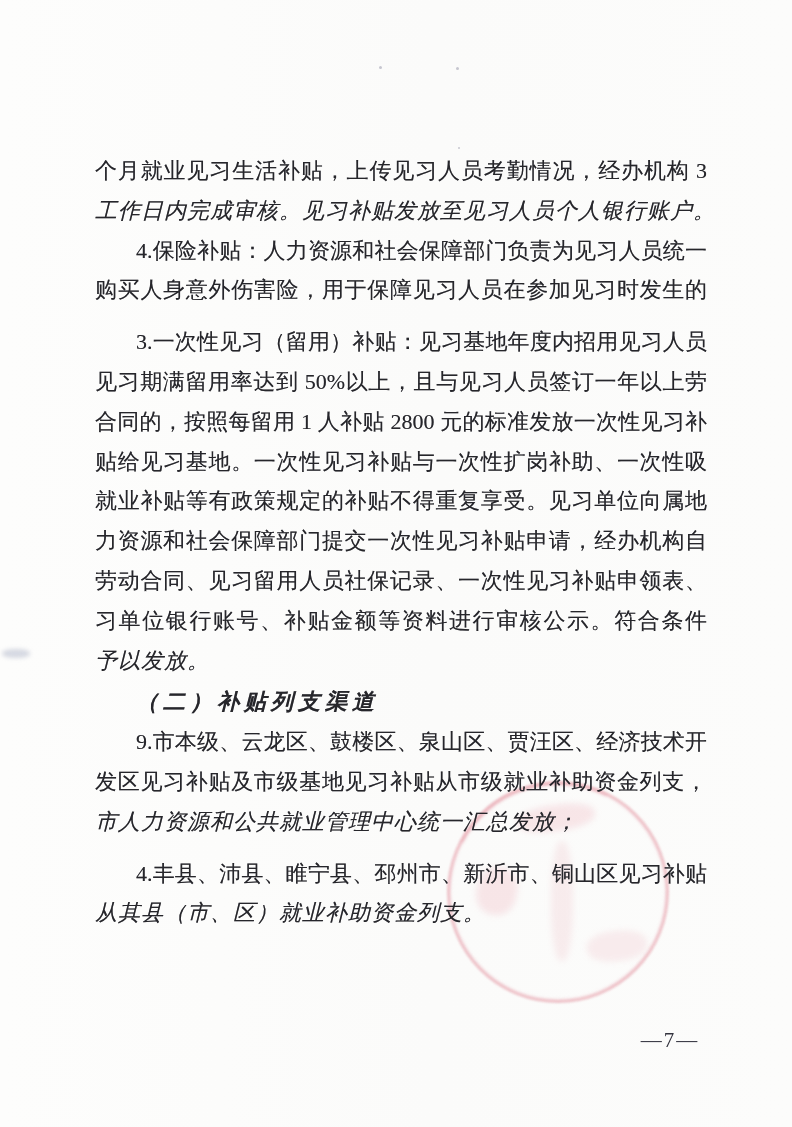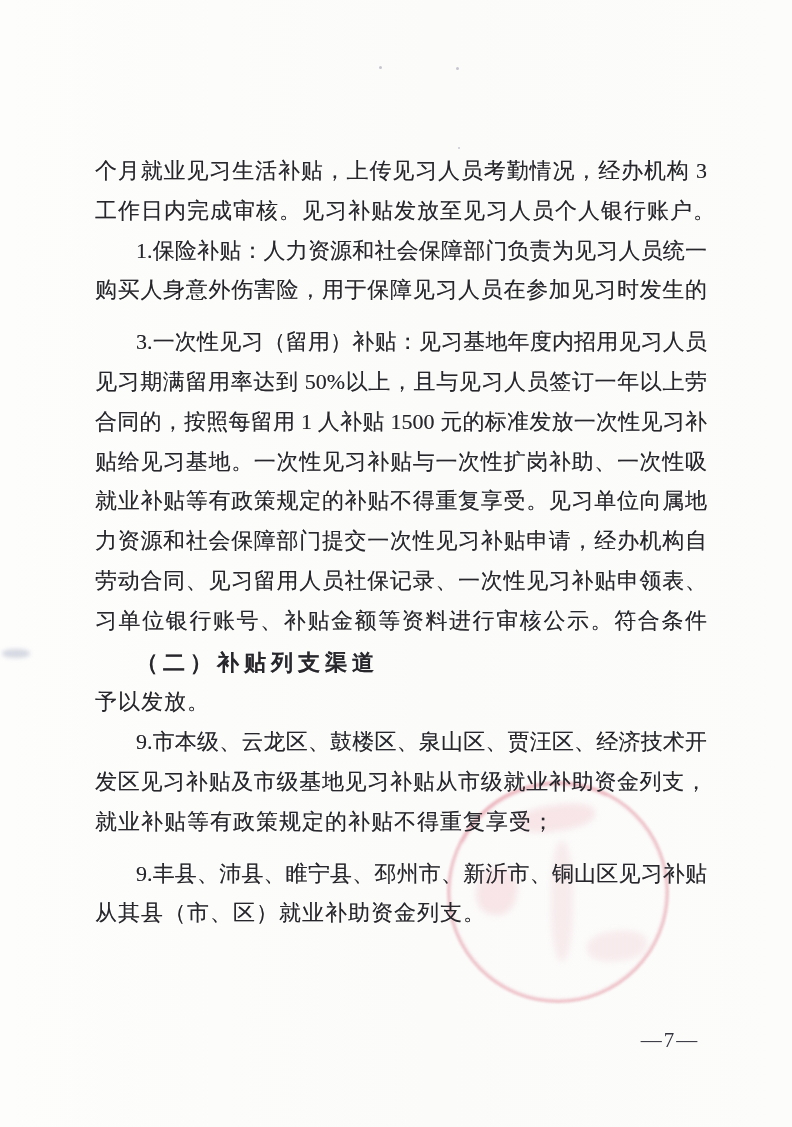--- a/index.html
+++ b/index.html
@@ -30,21 +30,21 @@
     line-height: 39.8px;
     white-space: nowrap;
     text-shadow: 0 0 0.5px rgba(30,30,40,0.45);
   }
   .j {
     white-space: normal;
     text-align: justify;
     text-align-last: justify;
     overflow: hidden;
   }
-  .e { letter-spacing: 1px; }
+  .e { letter-spacing: 1px; font-style: italic; }
   .ind { text-indent: 41px; }
   .m4 { margin-top: 12px; }
   .m2 { margin-top: 2px; }
   .hd { font-weight: 700; letter-spacing: 5px; }
 
   
   .stamp {
     position: absolute;
     left: 447px;
     top: 781px;
@@ -125,36 +125,36 @@
     <div class="stamp-ring2"></div>
     <div class="stamp-blob sb1"></div>
     <div class="stamp-blob sb2"></div>
     <div class="stamp-blob sb3"></div>
     <div class="stamp-blob sb4"></div>
   </div>
 
   <div class="text-block">
     <div class="line j">个月就业见习生活补贴，上传见习人员考勤情况，经办机构 3 个</div>
     <div class="line e">工作日内完成审核。见习补贴发放至见习人员个人银行账户。</div>
-    <div class="line j ind">1.保险补贴：人力资源和社会保障部门负责为见习人员统一</div>
+    <div class="line j ind">4.保险补贴：人力资源和社会保障部门负责为见习人员统一</div>
     <div class="line j">购买人身意外伤害险，用于保障见习人员在参加见习时发生的人</div>
     <div class="line j ind m4">3.一次性见习（留用）补贴：见习基地年度内招用见习人员</div>
     <div class="line j">见习期满留用率达到 50%以上，且与见习人员签订一年以上劳动</div>
-    <div class="line j">合同的，按照每留用 1 人补贴 1500 元的标准发放一次性见习补</div>
+    <div class="line j">合同的，按照每留用 1 人补贴 2800 元的标准发放一次性见习补</div>
     <div class="line j">贴给见习基地。一次性见习补贴与一次性扩岗补助、一次性吸纳</div>
     <div class="line j">就业补贴等有政策规定的补贴不得重复享受。见习单位向属地人</div>
     <div class="line j">力资源和社会保障部门提交一次性见习补贴申请，经办机构自收</div>
     <div class="line j">劳动合同、见习留用人员社保记录、一次性见习补贴申领表、见</div>
     <div class="line j">习单位银行账号、补贴金额等资料进行审核公示。符合条件的，</div>
+    <div class="line e">予以发放。</div>
     <div class="line e ind hd m2">（二）补贴列支渠道</div>
-    <div class="line e">予以发放。</div>
     <div class="line j ind">9.市本级、云龙区、鼓楼区、泉山区、贾汪区、经济技术开</div>
     <div class="line j">发区见习补贴及市级基地见习补贴从市级就业补助资金列支，由</div>
-    <div class="line e">就业补贴等有政策规定的补贴不得重复享受；</div>
-    <div class="line j ind m4">9.丰县、沛县、睢宁县、邳州市、新沂市、铜山区见习补贴</div>
+    <div class="line e">市人力资源和公共就业管理中心统一汇总发放；</div>
+    <div class="line j ind m4">4.丰县、沛县、睢宁县、邳州市、新沂市、铜山区见习补贴</div>
     <div class="line e">从其县（市、区）就业补助资金列支。</div>
   </div>
 
   <div class="pageno">—7—</div>
 
   <div class="smudge"></div>
   <div class="speck sp1"></div>
   <div class="speck sp2"></div>
   <div class="speck sp3"></div>
 

